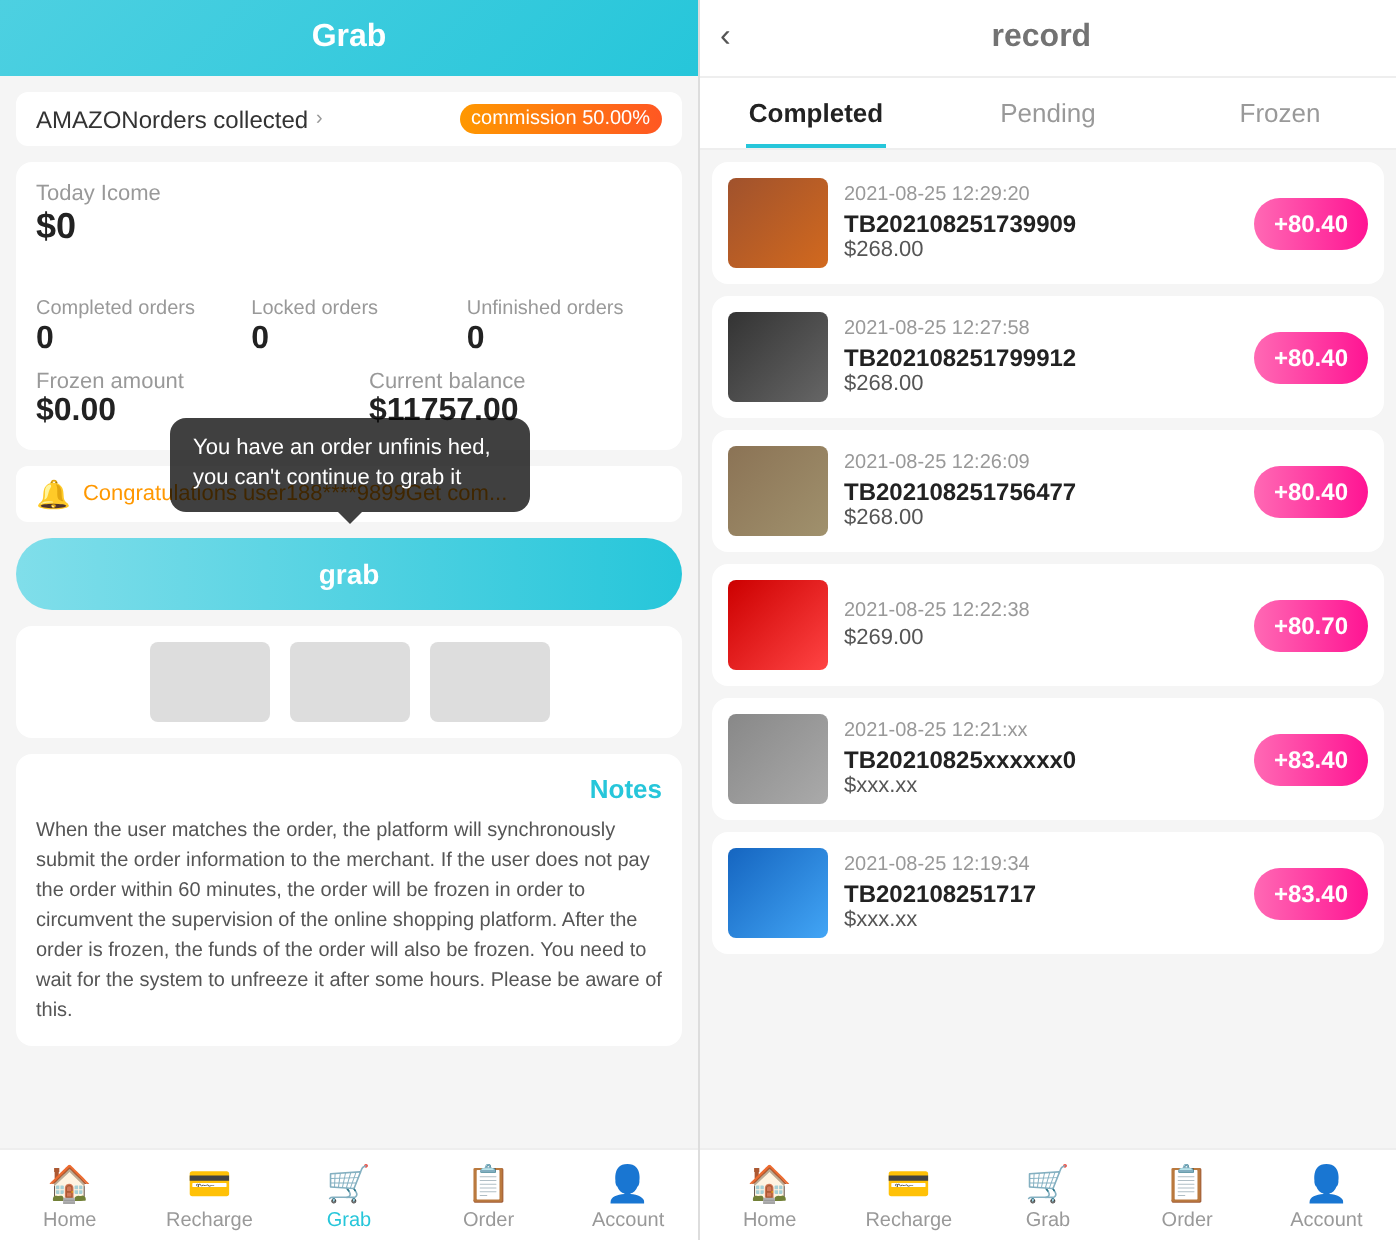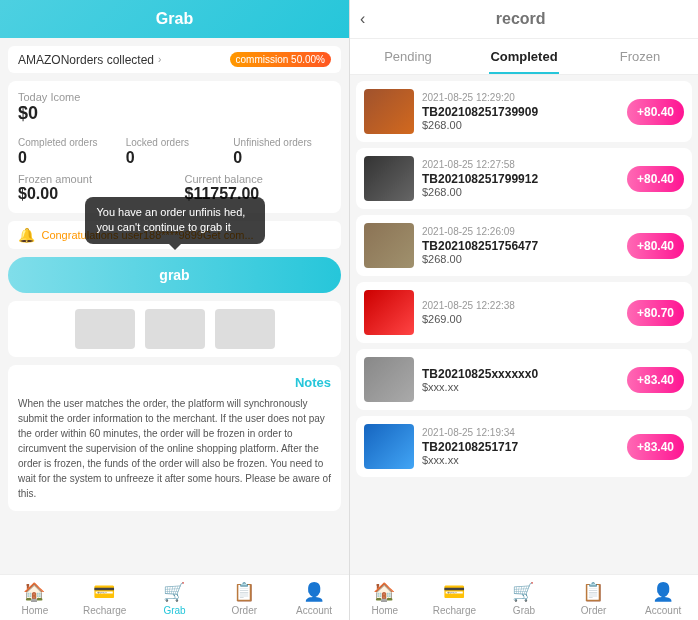--- a/index.html
+++ b/index.html
@@ -72,21 +72,21 @@
     .stats-section {
       background: #fff;
       border-radius: 8px;
       padding: 10px;
       margin-bottom: 8px;
     }
 
     .stats-row {
       display: flex;
       gap: 8px;
-      margin-bottom: 12px;
+      margin-bottom: 24px;
     }
 
     .stat-item {
       flex: 1;
     }
 
     .stat-label {
       font-size: 11px;
       color: #999;
     }
@@ -557,25 +557,25 @@
   </div>
 </div>
 
 <div class="right-panel">
   <div class="right-header">
     <span class="back-arrow">‹</span>
     <div class="right-title">record</div>
   </div>
 
   <div class="tabs-row">
+    <div class="tab active">
+      <span>Completed</span>
+    </div>
     <div class="tab">
       <span>Pending</span>
-    </div>
-    <div class="tab active">
-      <span>Completed</span>
     </div>
     <div class="tab">
       <span>Frozen</span>
     </div>
   </div>
 
   <div class="records-list">
 
     <div class="record-item">
       <div class="record-img-box">
@@ -622,20 +622,21 @@
         <div class="record-price">$269.00</div>
       </div>
       <div class="record-amount">+80.70</div>
     </div>
 
     <div class="record-item">
       <div class="record-img-box">
         <div class="record-img-gray"></div>
       </div>
       <div class="record-info">
+        <div class="record-time">2021-08-25 12:21:xx</div>
         <div class="record-id">TB20210825xxxxxx0</div>
         <div class="record-price">$xxx.xx</div>
       </div>
       <div class="record-amount">+83.40</div>
     </div>
 
     <div class="record-item">
       <div class="record-img-box">
         <div class="record-img-blue"></div>
       </div>

